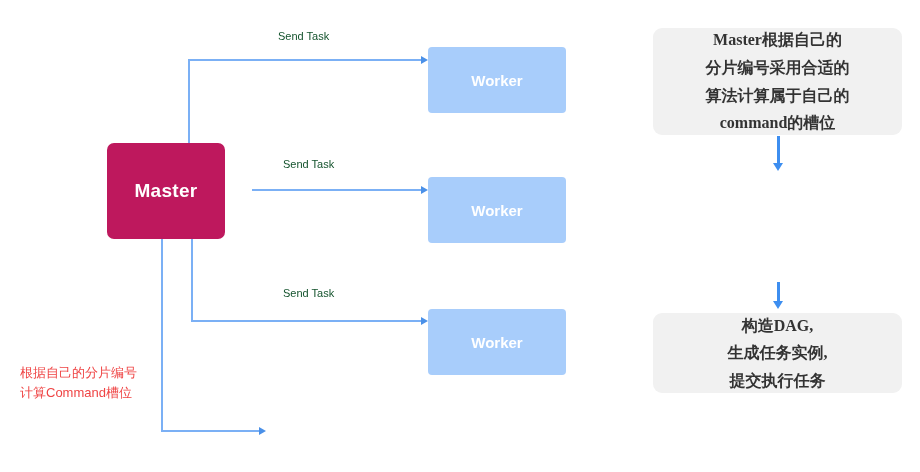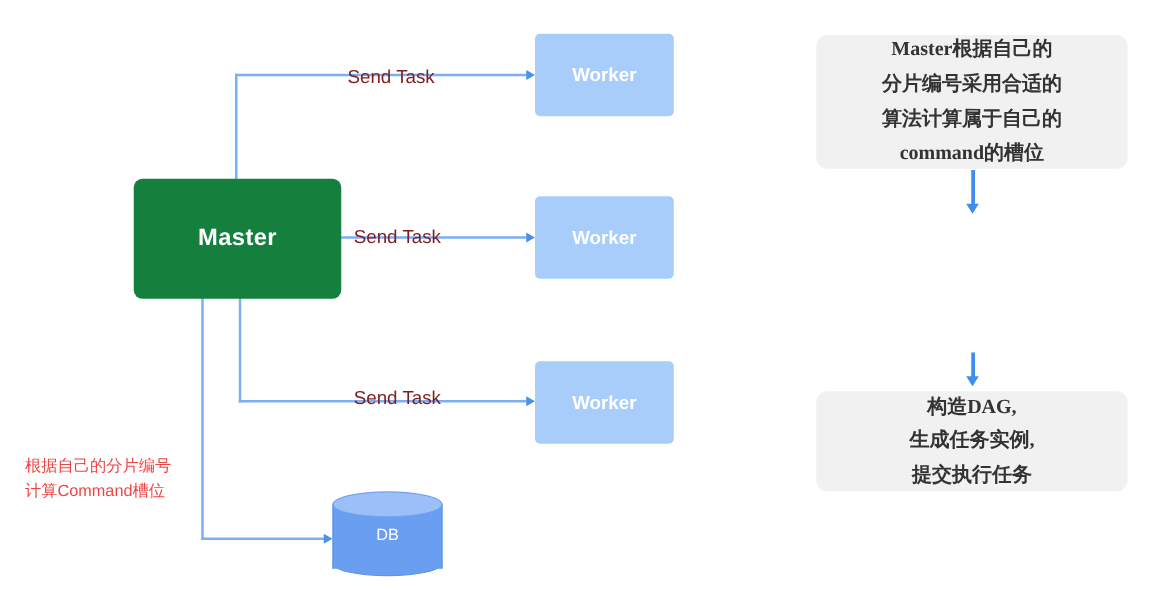--- a/index.html
+++ b/index.html
@@ -21,38 +21,39 @@
     position: absolute;
     display: flex;
     align-items: center;
     justify-content: center;
     box-sizing: border-box;
     text-align: center;
   }
   .master-node {
     left: 107px;
     top: 143px;
-    width: 166px;
+    width: 118px;
     height: 96px;
-    background: #15803d;
+    background: #be185d;
     border-radius: 7px;
     color: #ffffff;
     font-size: 19px;
     font-weight: bold;
     letter-spacing: .3px;
   }
   .worker-node {
     left: 428px;
-    width: 111px;
+    width: 138px;
     height: 66px;
     background: #a8cdfb;
     border-radius: 4px;
     color: #ffffff;
     font-size: 15px;
     font-weight: bold;
+    margin-top: 20px;
   }
   .worker-1 { top: 27px; }
   .worker-2 { top: 157px; }
   .worker-3 { top: 289px; }
 
   
   .db-node {
     position: absolute;
     left: 266px;
     top: 393px;
@@ -117,24 +118,23 @@
     position: absolute;
     width: 0; height: 0;
     border-left: 5px solid transparent;
     border-right: 5px solid transparent;
     border-top: 8px solid #3d8ef0;
   }
 
   
   .edge-label {
     position: absolute;
-    font-size: 15px;
-    color: #7f1d1d;
+    font-size: 11px;
+    color: #14532d;
     white-space: nowrap;
-    margin-top: 23px;
   }
   .note-text {
     position: absolute;
     left: 20px;
     top: 363px;
     font-size: 13px;
     color: #ef4444;
     line-height: 1.55;
     white-space: pre-line;
   }
@@ -200,26 +200,20 @@
   <div class="node worker-node worker-1">
     <span>Worker</span>
   </div>
   <div class="node worker-node worker-2">
     <span>Worker</span>
   </div>
   <div class="node worker-node worker-3">
     <span>Worker</span>
   </div>
 
-  <div class="db-node">
-    <div class="db-bottom"></div>
-    <div class="db-body"></div>
-    <div class="db-top"></div>
-    <div class="db-label">DB</div>
-  </div>
 
   <div class="edge-label" style="left:278px; top:30px;">Send Task</div>
   <div class="edge-label" style="left:283px; top:158px;">Send Task</div>
   <div class="edge-label" style="left:283px; top:287px;">Send Task</div>
 
   <div class="note-text">根据自己的分片编号
 计算Command槽位</div>
 
   <div class="flow-box flow-1">
     <div class="flow-box-text">Master根据自己的

